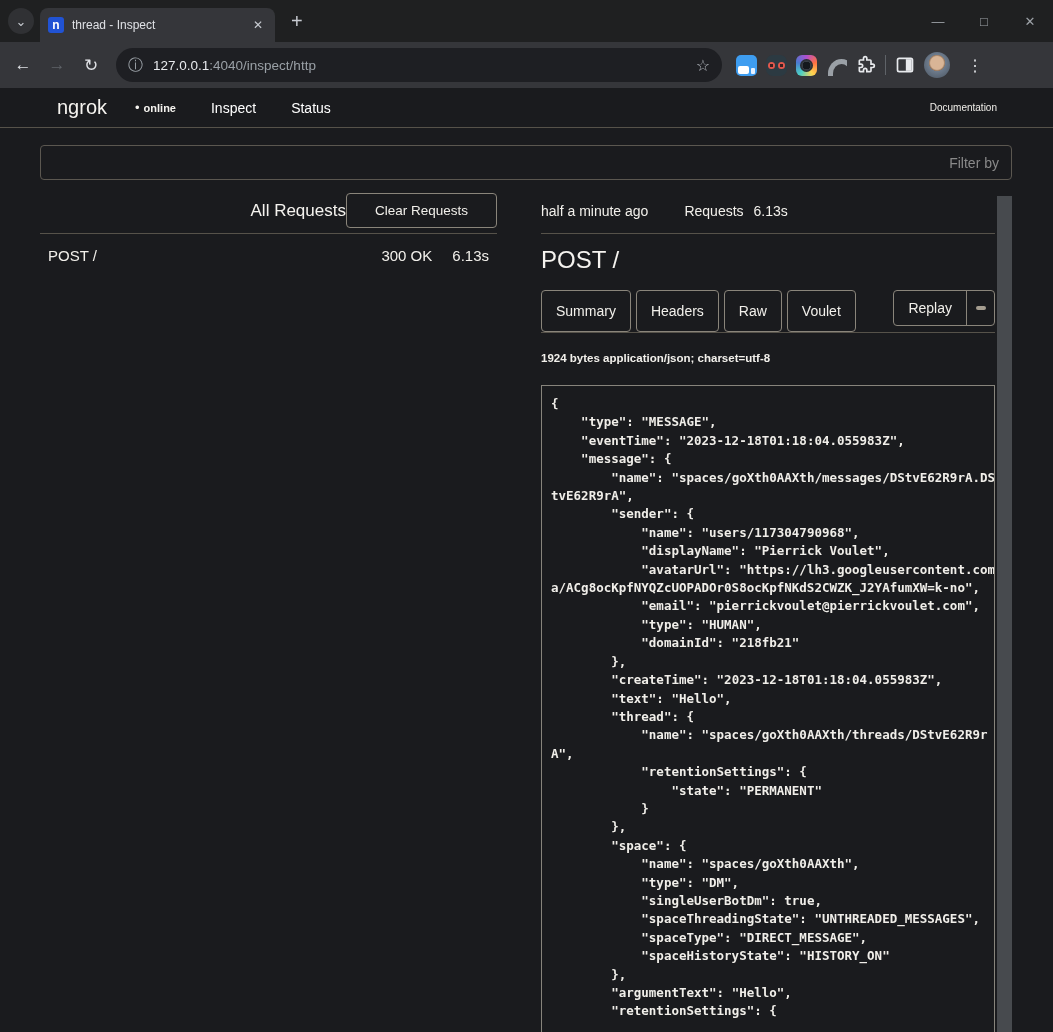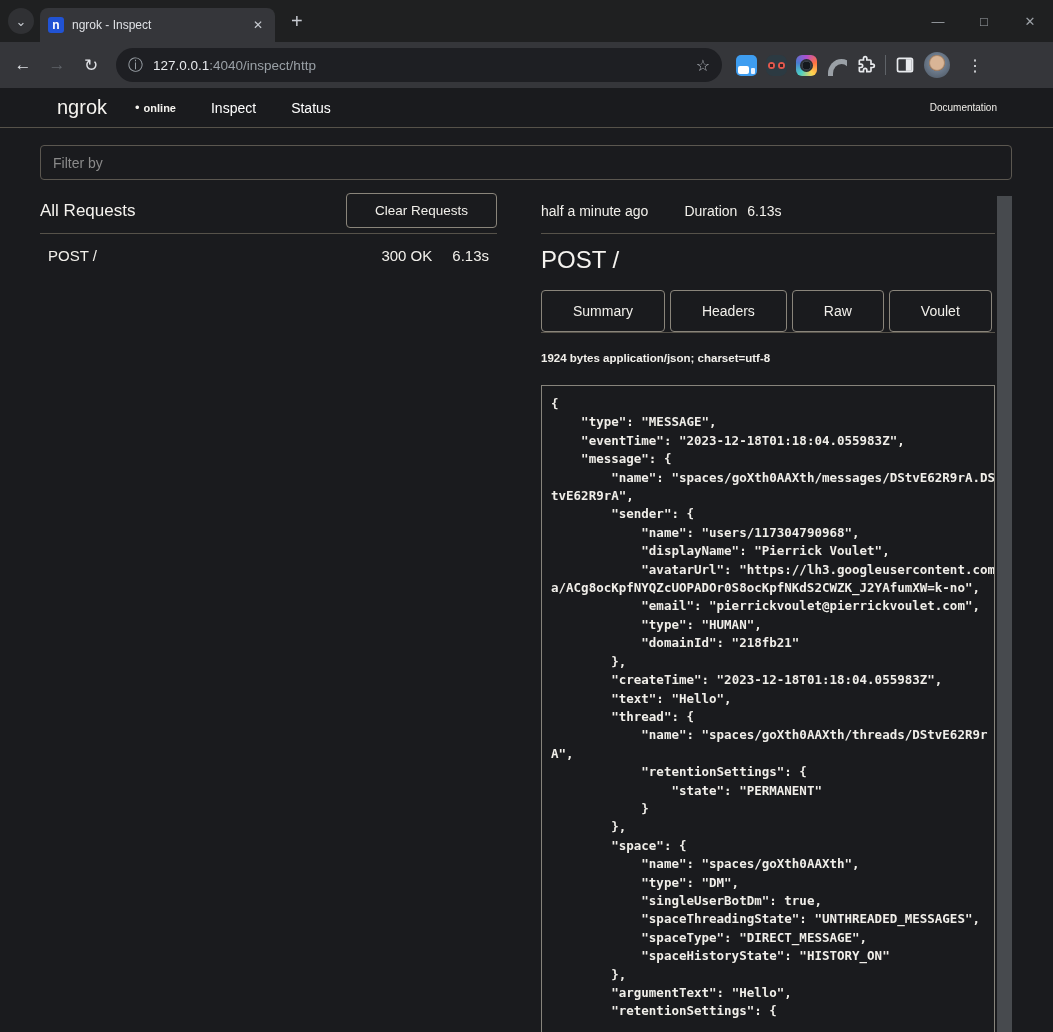--- a/index.html
+++ b/index.html
@@ -82,46 +82,46 @@
   .brand { font-size: 20px; color: #f5f3ef; }
   .status-dot { font-size: 13px; margin-left: 28px; color: #f5f3ef; }
   .status-online { font-size: 11px; font-weight: bold; margin-left: 4px; color: #f5f3ef; }
   .nav-link { font-size: 14px; color: #ffffff; margin-left: 35px; cursor: pointer; }
   .nav-link:first-of-type { margin-left: 35px; }
   .doc-link { margin-left: auto; font-size: 10px; color: #f0eee9; cursor: pointer; }
   .content { padding: 0 41px 0 40px; }
   .filter-input {
     width: 100%; height: 35px; margin-top: 17px; background: transparent;
     border: 1px solid #5b5750; border-radius: 4px; padding: 0 12px;
-    color: #f2f0eb; font-size: 14px; font-family: "Liberation Sans", sans-serif; outline: none;
+    color: #f2f0eb; font-size: 14px; font-family: "Liberation Sans", sans-serif; outline: none; text-align: right;
   }
   .filter-input::placeholder { color: #8a8a8a; }
   .columns { display: flex; margin-top: 8px; }
   .col-left { width: 457px; flex: none; }
   .col-right { width: 454px; flex: none; margin-left: 44px; }
-  .list-header { height: 45px; display: flex; align-items: center; justify-content: space-between; }
+  .list-header { height: 45px; display: flex; align-items: center; justify-content: flex-end; }
   .list-title { font-size: 17px; color: #f5f3ef; }
   .btn {
     background: transparent; border: 1px solid #8a857b; border-radius: 4px;
     color: #f2f0eb; font-size: 13.5px; font-family: "Liberation Sans", sans-serif;
     padding: 9px 28px; cursor: pointer;
   }
   .divider { border-top: 1px solid #56524a; }
   .req-row { display: flex; align-items: center; padding: 13px 8px 13px 8px; cursor: pointer; font-size: 15px; }
   .req-method { flex: 1; }
   .req-status { margin-right: 20px; }
   .detail-head { height: 45px; display: flex; align-items: center; font-size: 14px; }
   .time-ago { margin-right: 36px; }
   .dur-label { margin-right: 10px; }
   .detail-title { font-size: 24px; font-weight: normal; color: #f5f3ef; margin: 12px 0 16px 0; }
   .tabs-row { display: flex; align-items: flex-start; border-bottom: 1px solid #56524a; height: 43px; }
   .tab-btn {
     background: transparent; border: 1px solid #8a857b; border-radius: 4px 4px 4px 4px;
     color: #f2f0eb; font-size: 14px; font-family: "Liberation Sans", sans-serif;
-    padding: 11px 31px; margin-right: 5px; cursor: pointer; height: 42px;
+    padding: 11px 14px; margin-right: 5px; cursor: pointer; height: 42px;
   }
   .replay-group { margin-left: auto; display: flex; height: 36px; border: 1px solid #8a857b;
                   border-radius: 4px; overflow: hidden; }
   .replay-main { background: transparent; border: none; color: #f2f0eb; font-size: 14px;
                  font-family: "Liberation Sans", sans-serif; padding: 0 14px; cursor: pointer; }
   .replay-caret { width: 28px; border: none; border-left: 1px solid #8a857b; background: transparent;
                   display: flex; align-items: center; justify-content: center; cursor: pointer; }
   .replay-caret span { width: 10px; height: 4px; border-radius: 2px; background: #a59d90; display: block; }
   .meta-line { margin-top: 19px; font-size: 11.5px; font-weight: bold; color: #f2f0eb; }
   .json-box { margin-top: 21px; border: 1px solid #87847c; padding: 9px 0 9px 9px; height: 700px; overflow: hidden; }
@@ -135,21 +135,21 @@
 </style>
 </head>
 <body>
 
 <div class="titlebar">
   <div class="tab-search">
     <span>⌄</span>
   </div>
   <div class="tab">
     <div class="favicon">n</div>
-    <span class="tab-title">ngrok - Inspect</span>
+    <span class="tab-title">thread - Inspect</span>
     <span class="tab-close">✕</span>
   </div>
   <span class="new-tab">+</span>
   <div class="win-controls">
     <div class="win-btn">—</div>
     <div class="win-btn">□</div>
     <div class="win-btn">✕</div>
   </div>
 </div>
 
@@ -208,21 +208,21 @@
         <div class="req-row">
           <span class="req-method">POST /</span>
           <span class="req-status">300 OK</span>
           <span class="req-dur">6.13s</span>
         </div>
       </div>
 
       <div class="col-right">
         <div class="detail-head">
           <span class="time-ago">half a minute ago</span>
-          <span class="dur-label">Duration</span>
+          <span class="dur-label">Requests</span>
           <span class="dur-value">6.13s</span>
         </div>
         <div class="divider"></div>
         <h1 class="detail-title">POST /</h1>
 
         <div class="tabs-row">
           <button class="tab-btn">Summary</button>
           <button class="tab-btn">Headers</button>
           <button class="tab-btn">Raw</button>
           <button class="tab-btn">Voulet</button>

